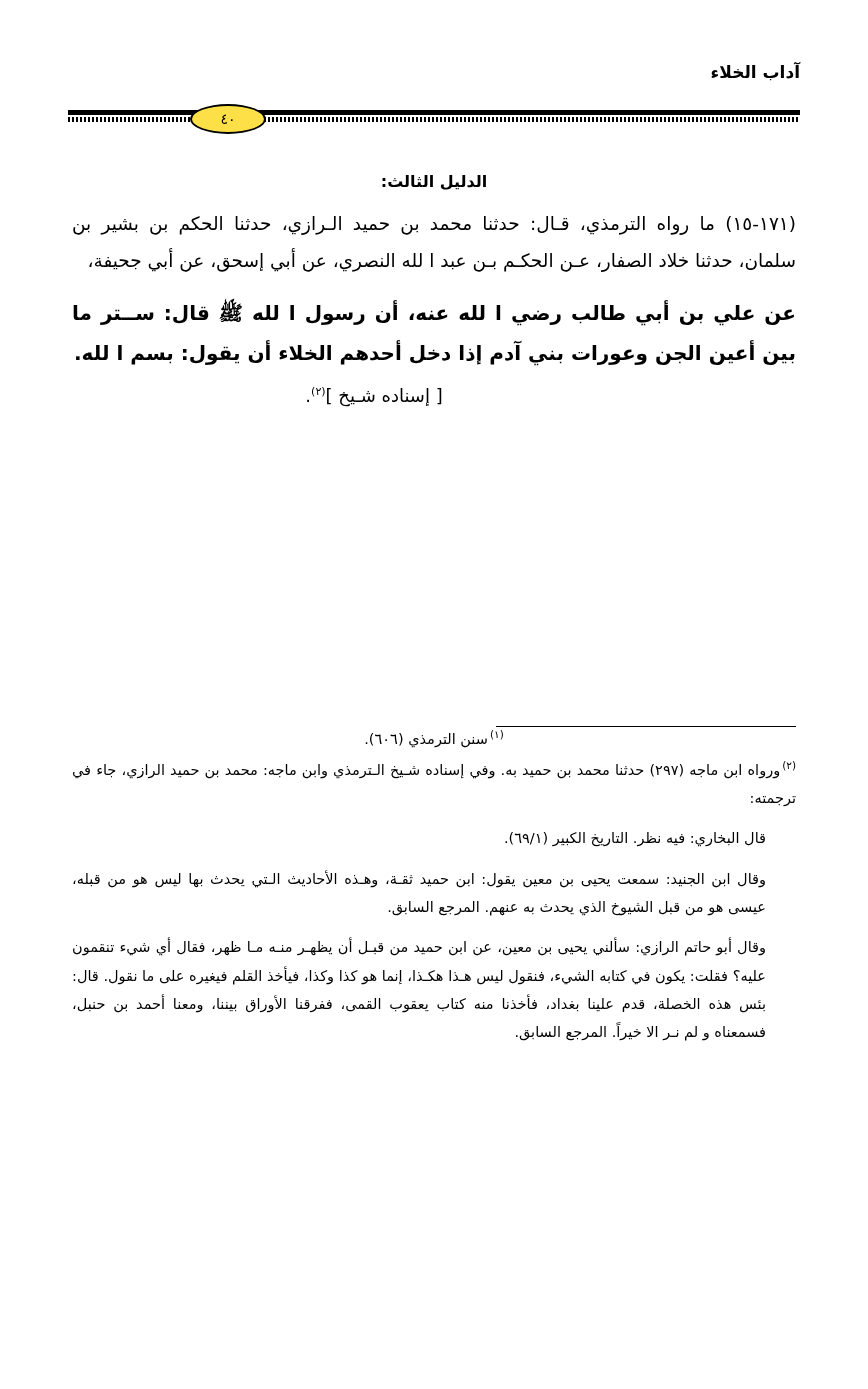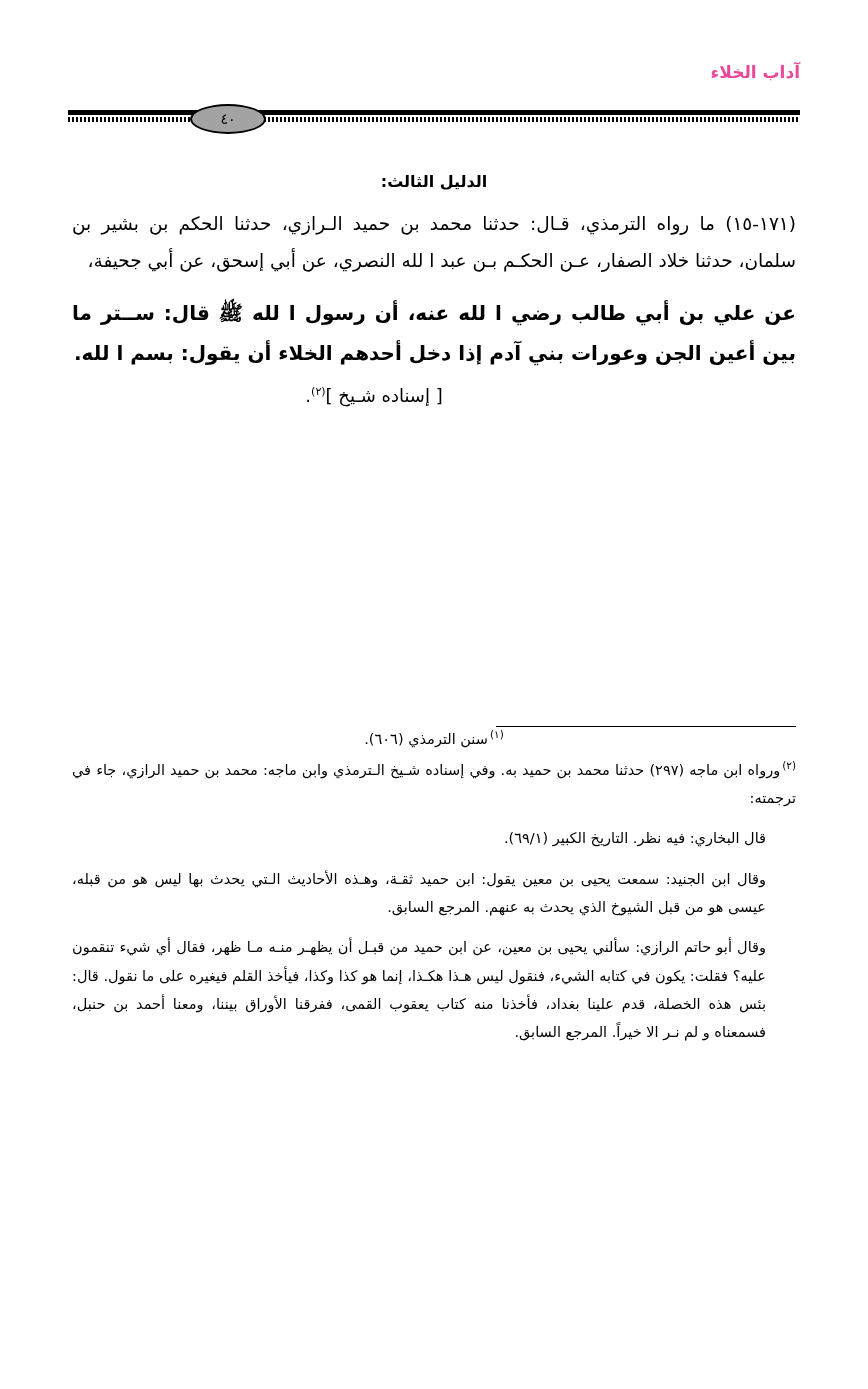--- a/index.html
+++ b/index.html
@@ -30,21 +30,21 @@
     left: 68px;
     height: 70px;
   }
   .header-title {
     position: absolute;
     top: 0;
     right: 0;
     font-family: "DejaVu Sans", sans-serif;
     font-size: 17px;
     font-weight: bold;
-    color: #ec4899;
+    color: #000000;
     letter-spacing: 0px;
     direction: rtl;
   }
   .rule-wrap {
     position: absolute;
     top: 42px;
     right: 0;
     left: 0;
     height: 26px;
   }
@@ -65,21 +65,21 @@
     background: repeating-linear-gradient(90deg, #000 0 2px, transparent 2px 4px);
   }
   .page-num-badge {
     position: absolute;
     top: 0;
     left: 122px;
     width: 72px;
     height: 26px;
     border: 2px solid #000;
     border-radius: 50%;
-    background: #a3a3a3;
+    background: #fde047;
     display: flex;
     align-items: center;
     justify-content: center;
     font-size: 14px;
     font-family: "DejaVu Sans", sans-serif;
     text-align: right;
   }
 
   
   .body-area {

